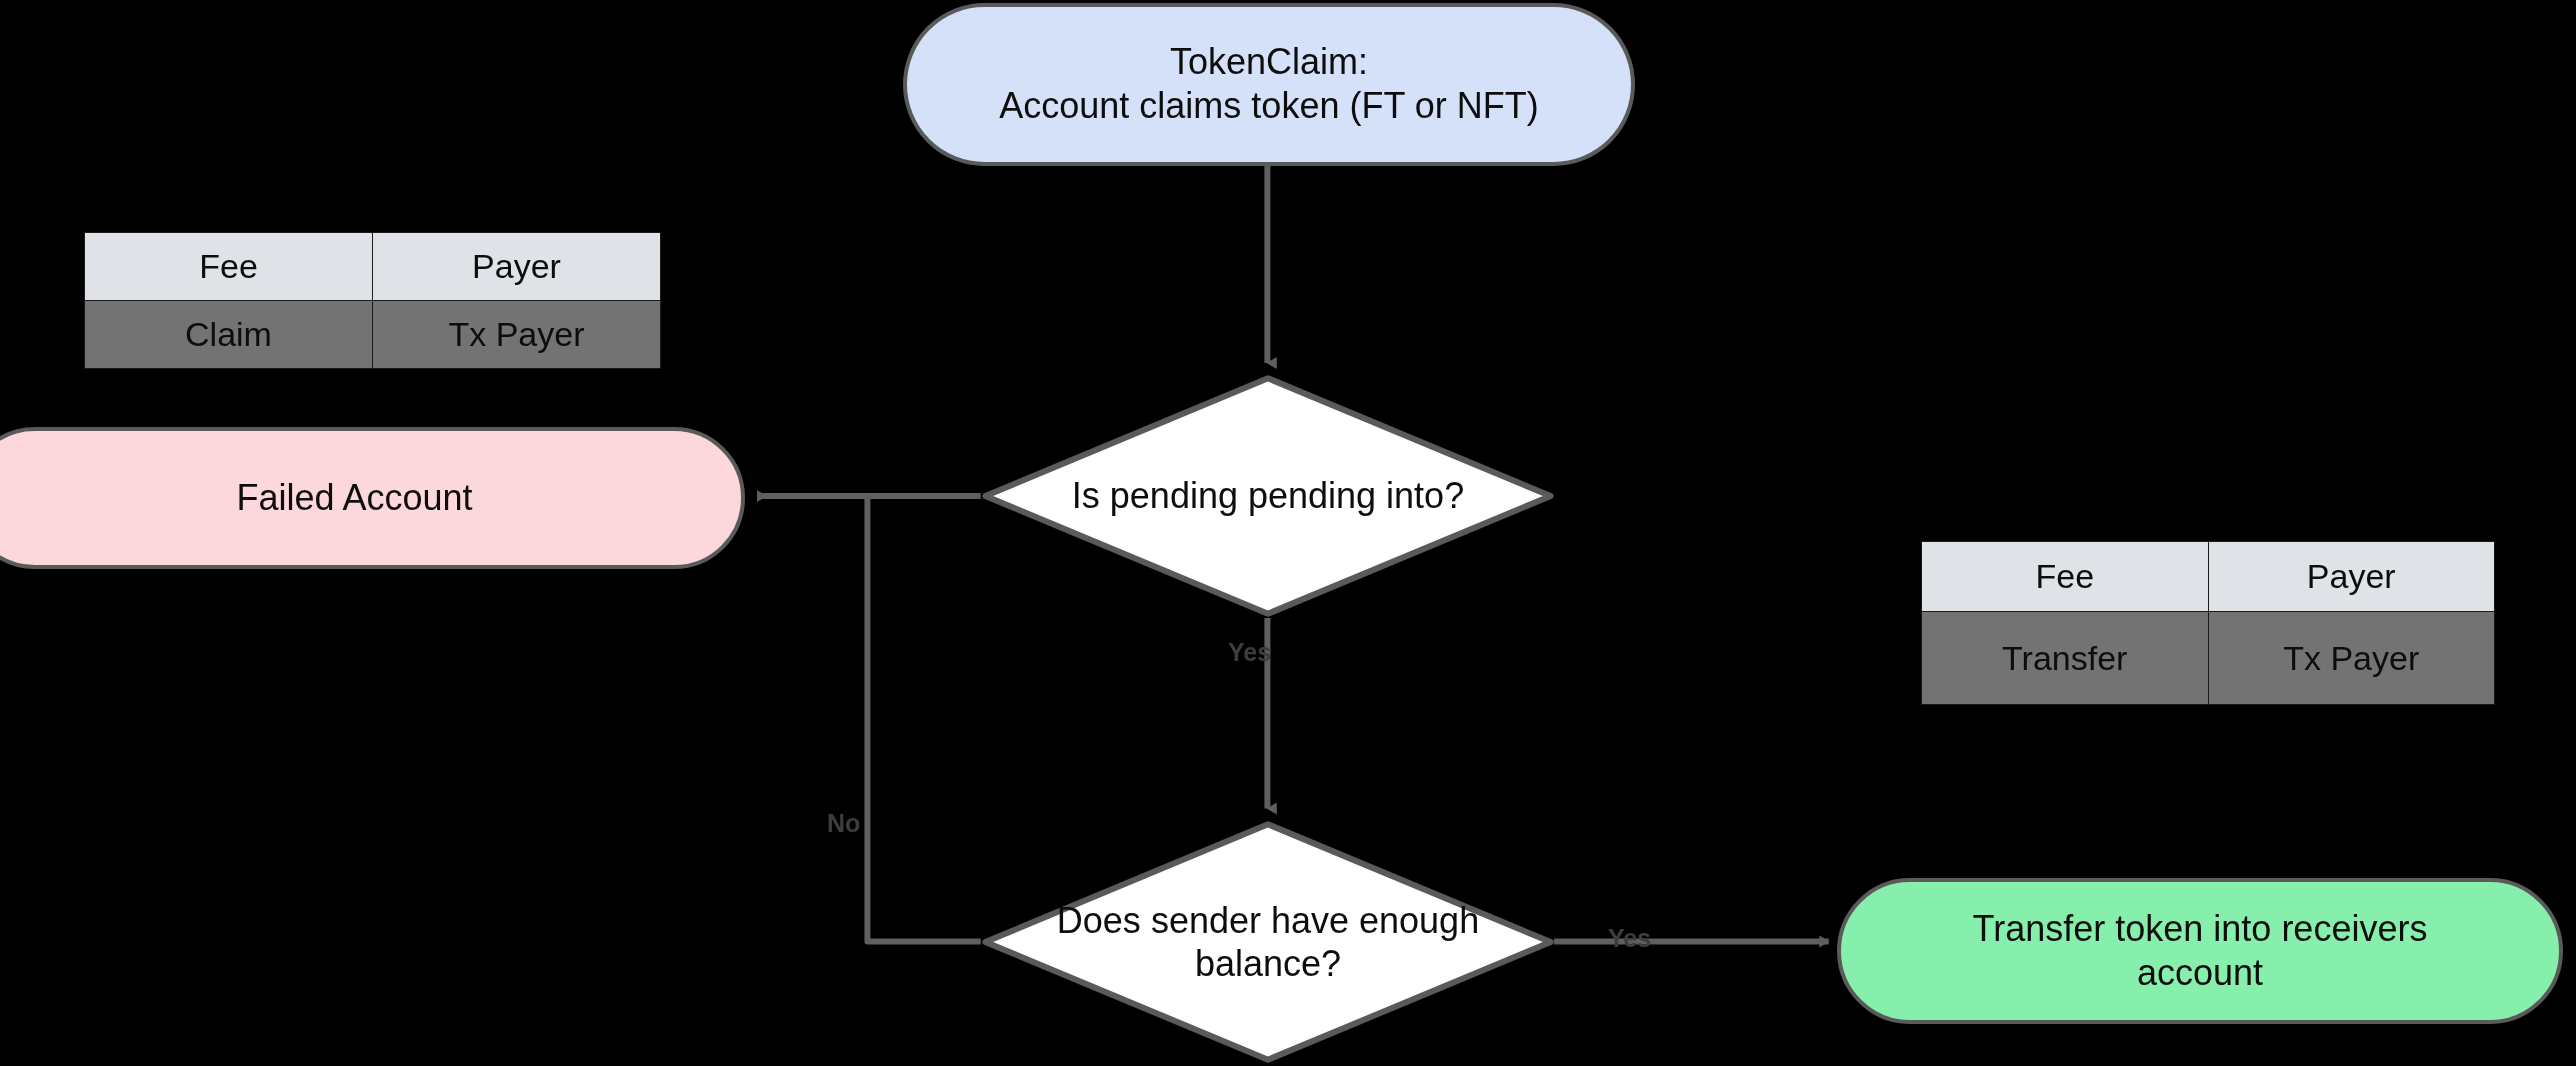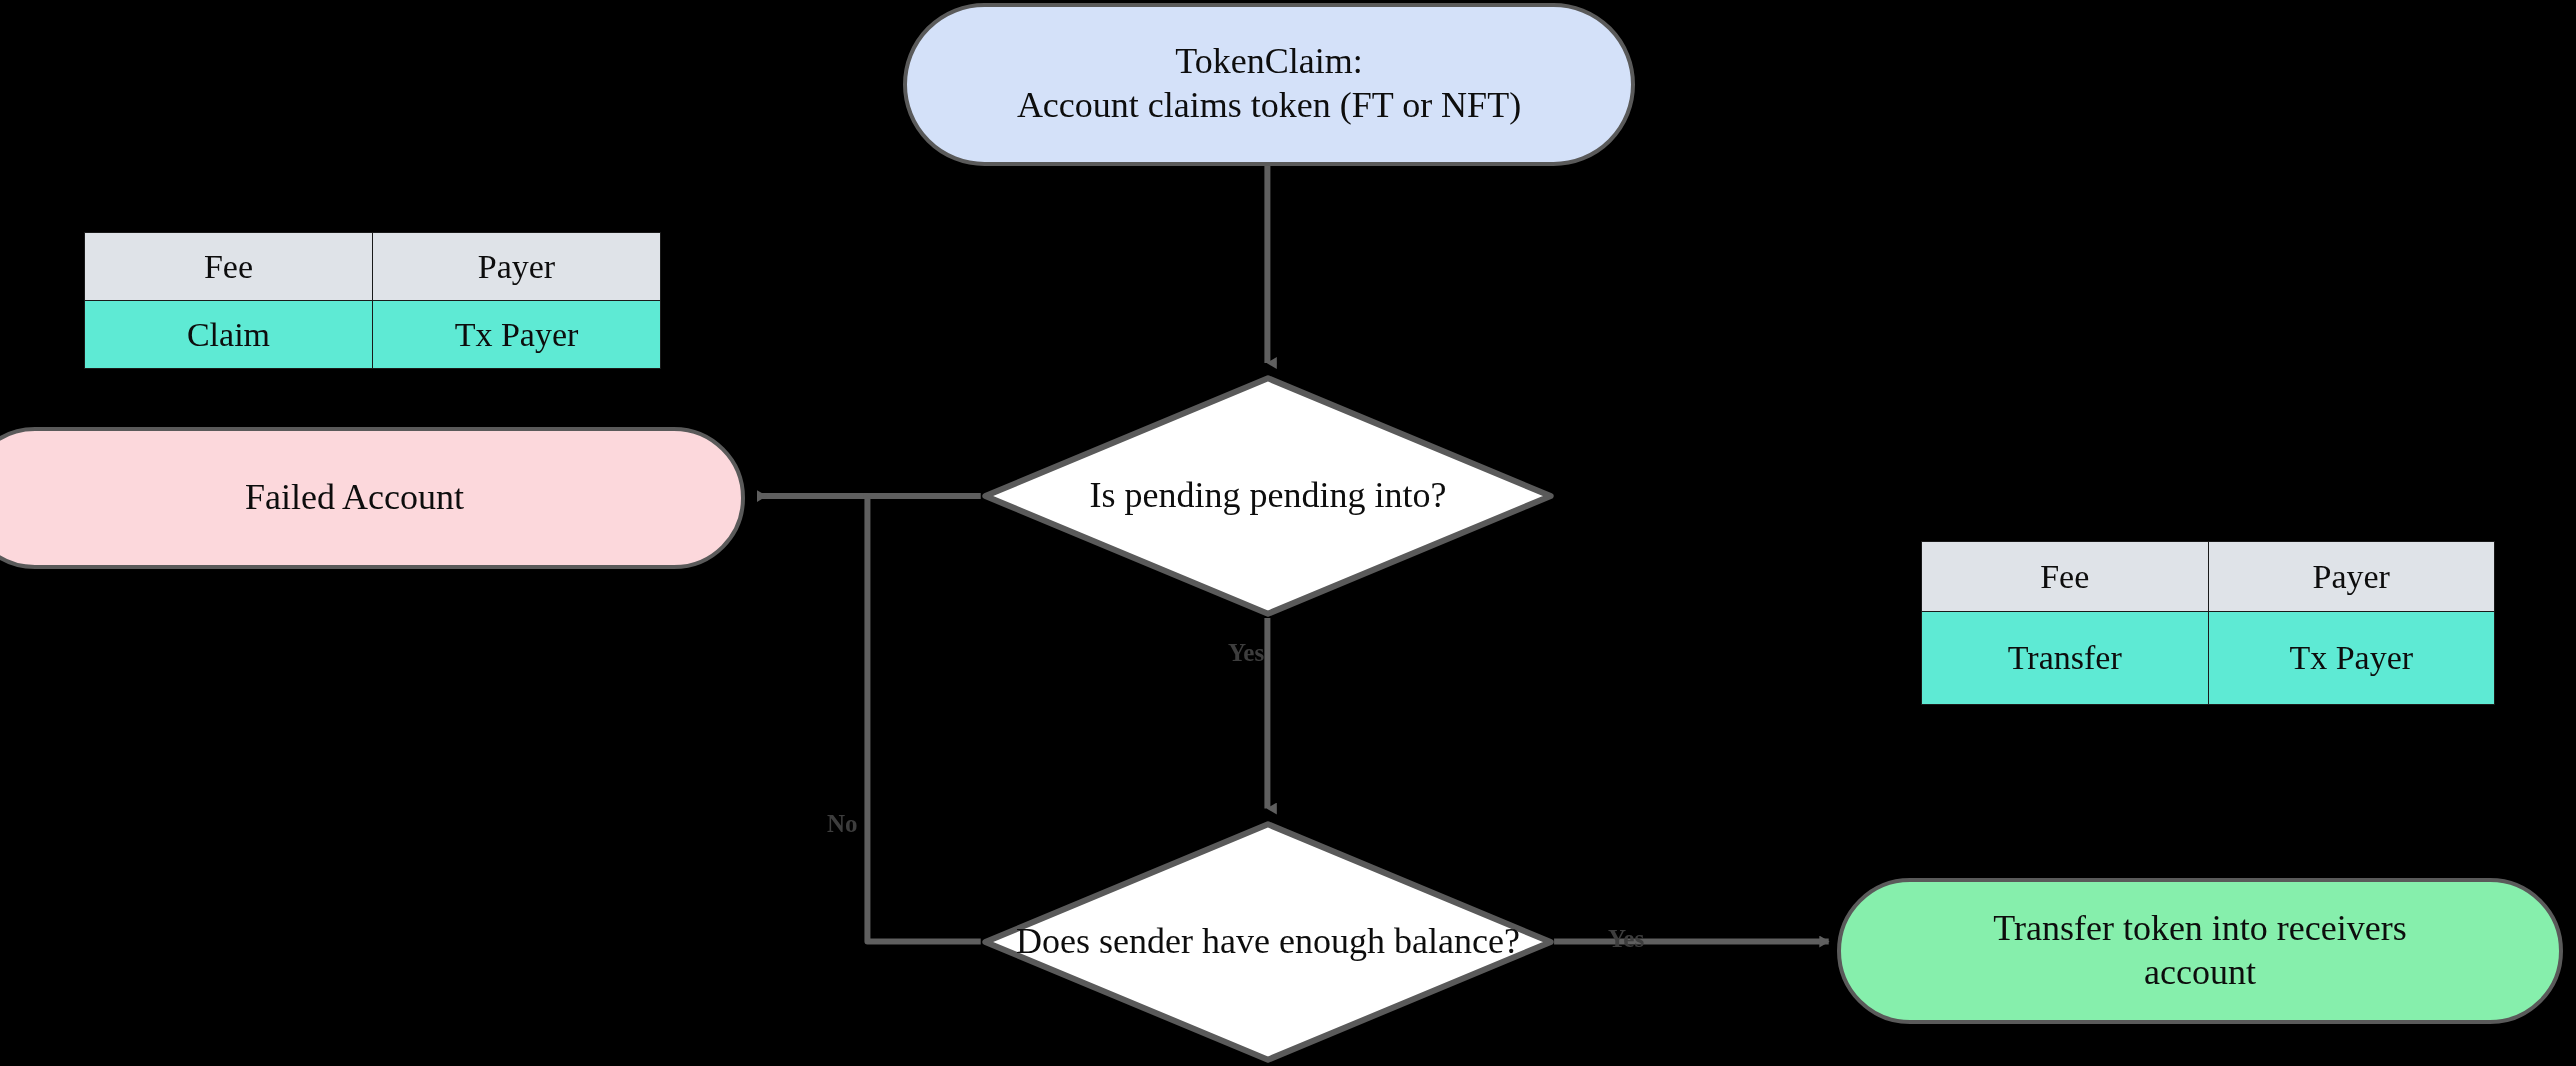--- a/index.html
+++ b/index.html
@@ -6,21 +6,21 @@
     margin: 0;
     padding: 0;
     background: #000000;
   }
   #canvas {
     position: relative;
     width: 2576px;
     height: 1066px;
     background: #000000;
     overflow: hidden;
-    font-family: Liberation Serif, serif;
+    font-family: Liberation Sans, sans-serif;
   }
   #edge-layer {
     position: absolute;
     left: 0;
     top: 0;
     width: 2576px;
     height: 1066px;
     pointer-events: none;
   }
 
@@ -103,21 +103,21 @@
     white-space: nowrap;
   }
   #edge-label-yes-1 { left: 1228px; top: 640px; }
   #edge-label-no    { left: 827px;  top: 811px; }
   #edge-label-yes-2 { left: 1608px; top: 926px; }
 
   
   .fee-table {
     position: absolute;
     border-collapse: collapse;
-    background: #5eead4;
+    background: #737373;
     table-layout: fixed;
   }
   .fee-table th, .fee-table td {
     border: 1.7px solid #1a1a1a;
     text-align: center;
     color: #0d0d0d;
     font-size: 34px;
     font-weight: normal;
     padding: 0;
     vertical-align: middle;

